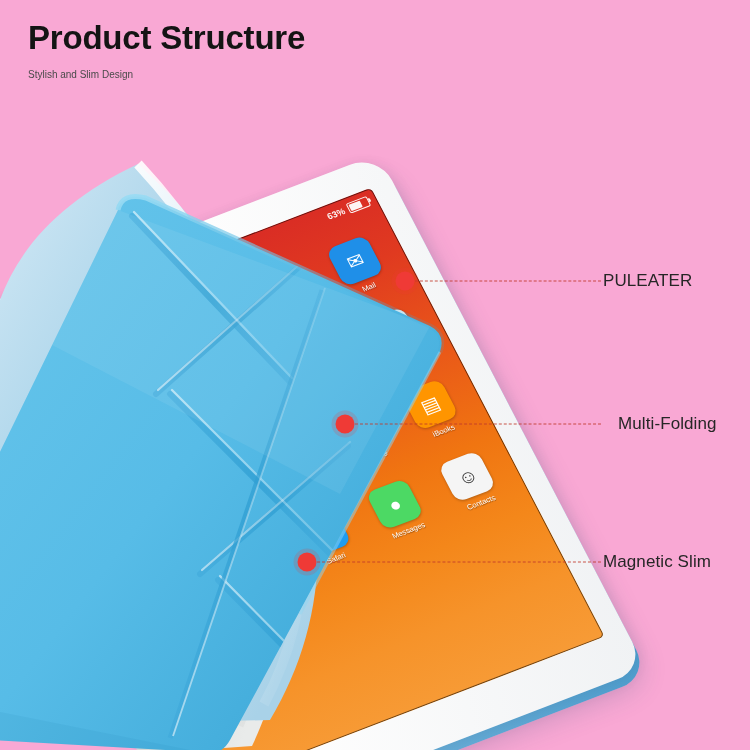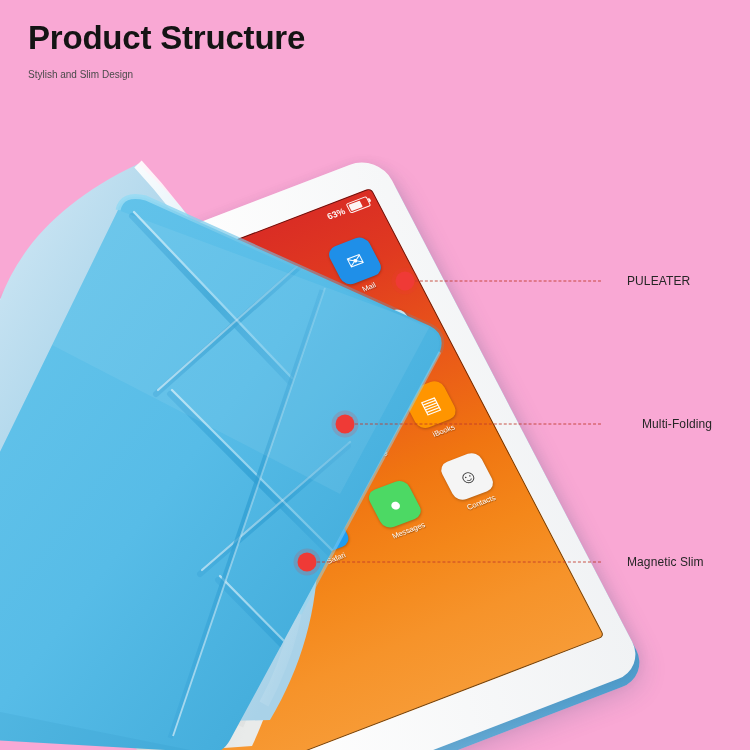--- a/index.html
+++ b/index.html
@@ -199,26 +199,25 @@
   }
   .leader {
     position: absolute;
     height: 0;
     border-top: 1px dashed #c0392b;
     opacity: .85;
     transform: translateY(-50%);
   }
   .callout-label {
     position: absolute;
-    font-size: 12px;
+    font-size: 17px;
     color: #262626;
     white-space: nowrap;
     transform: translateY(-50%);
     letter-spacing: .1px;
-    margin-left: 24px;
   }
 </style>
 </head>
 <body>
 
 <div id="page">
 
   <div id="header">
     <h1 id="title">Product Structure</h1>
     <p id="subtitle">Stylish and Slim Design</p>

